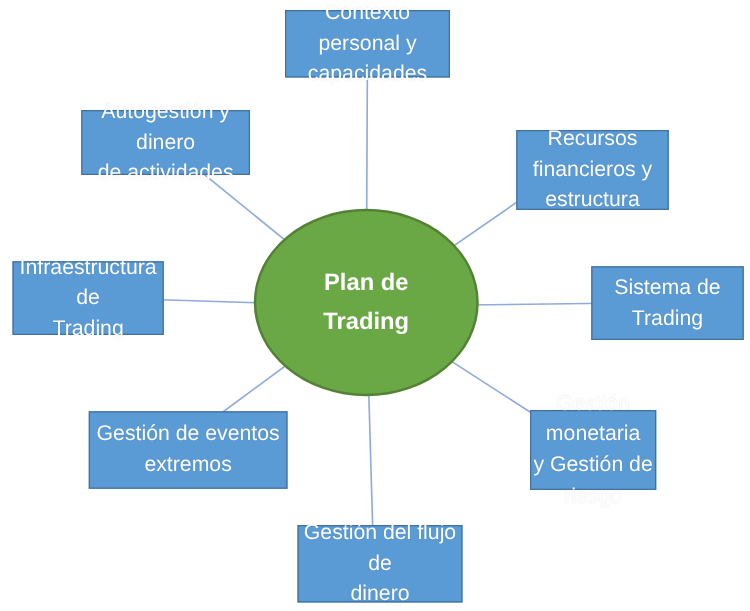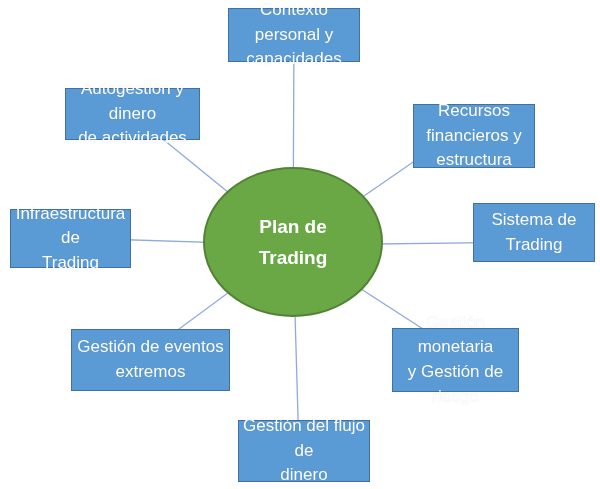--- a/index.html
+++ b/index.html
@@ -67,23 +67,23 @@
     justify-content:center;
     text-align:center;
     box-sizing:border-box;
   }
   .center-node .lbl{white-space:pre-line;}
   
   .pos-n  {left:228px;top:8px;  width:132px;height:54px;}
   .pos-nw {left:65px; top:88px; width:135px;height:52px;}
   .pos-ne {left:413px;top:88px; width:122px;height:64px;margin-top:16px;}
   .pos-w  {left:10px; top:209px;width:121px;height:59px;}
-  .pos-e  {left:473px;top:203px;width:122px;height:59px;}
+  .pos-e  {left:473px;top:213px;width:122px;height:59px;}
   .pos-sw {left:71px; top:329px;width:159px;height:62px;}
-  .pos-se {left:392px;top:328px;width:127px;height:64px;}
+  .pos-se {left:424px;top:328px;width:101px;height:64px;}
   .pos-s  {left:238px;top:420px;width:132px;height:62px;}
 </style>
 </head>
 <body>
 
 <div class="canvas">
 
   <svg class="lines" viewBox="0 0 600 489" xmlns="http://www.w3.org/2000/svg">
     <line x1="293" y1="245" x2="294" y2="35"></line>
     <line x1="293" y1="245" x2="132" y2="114"></line>

